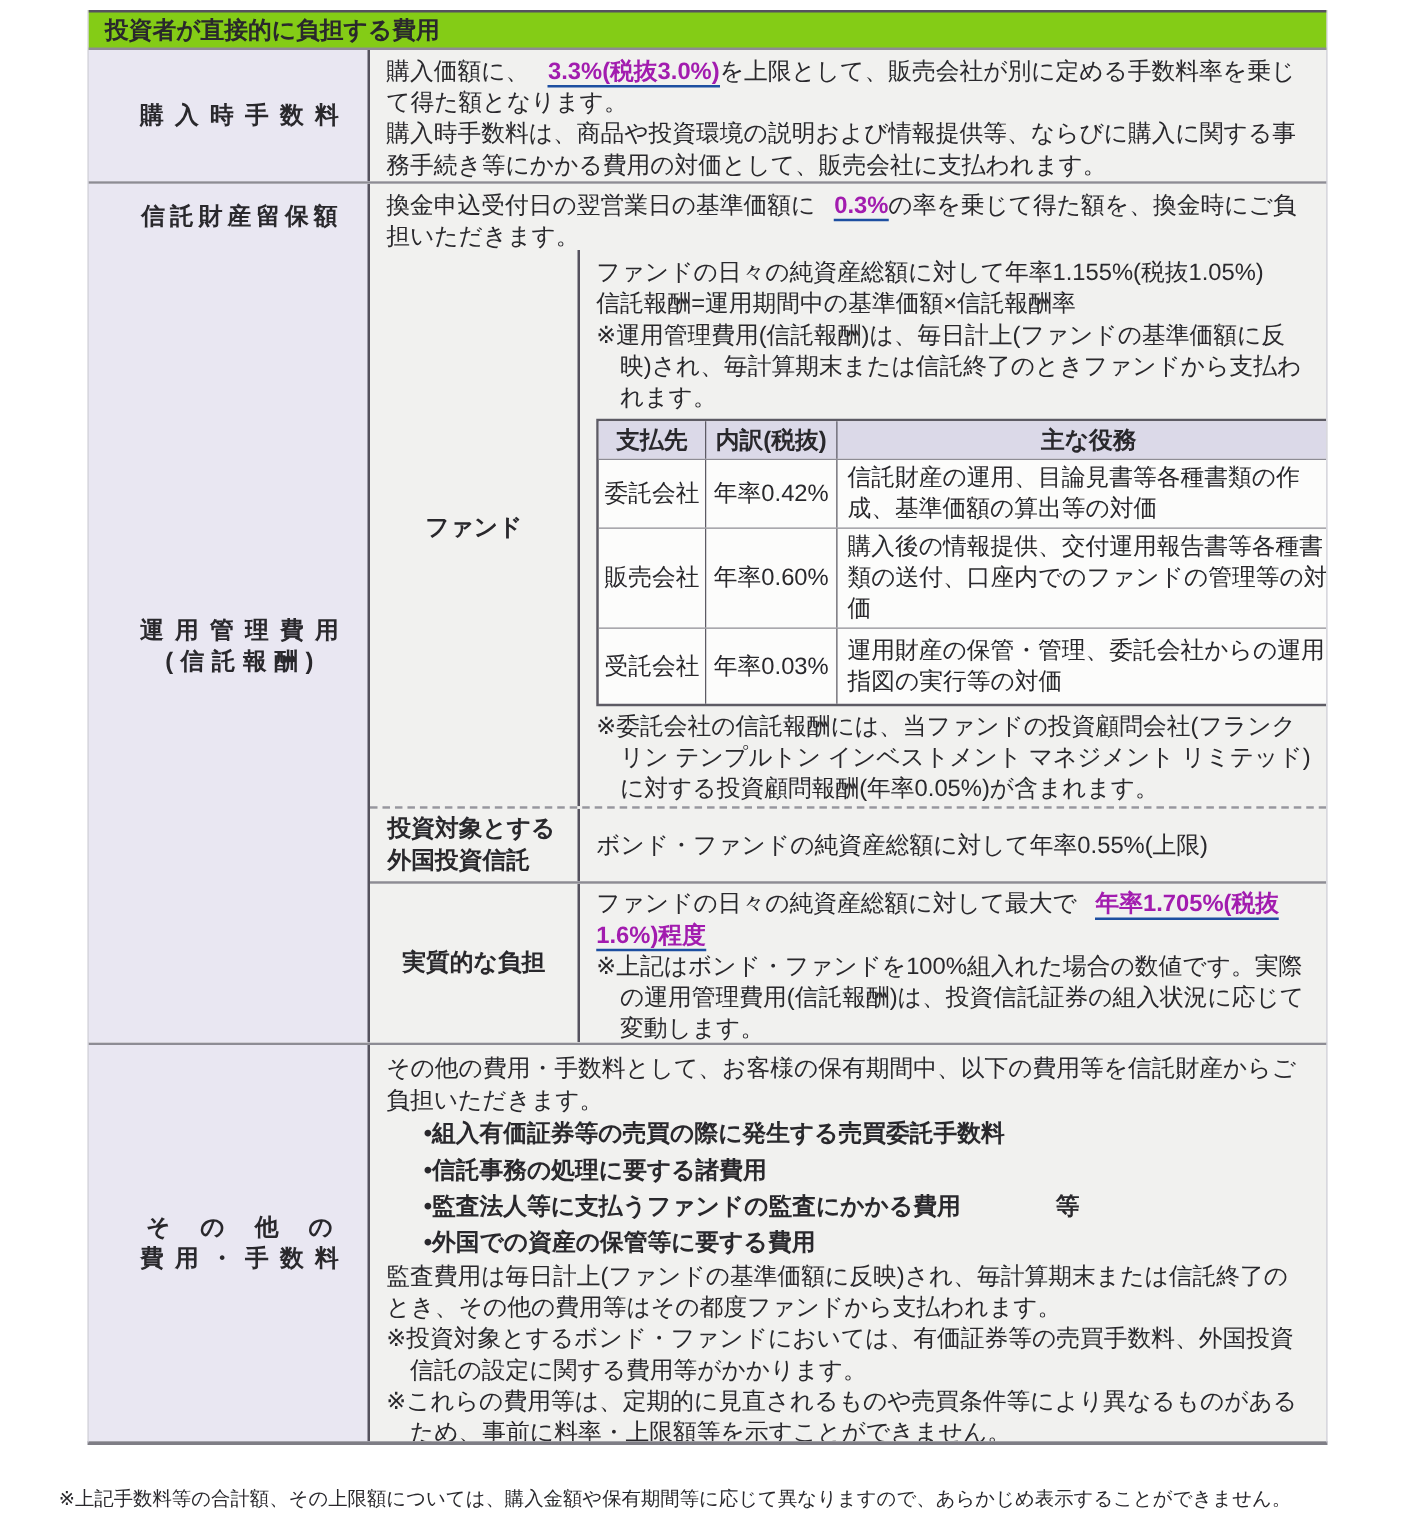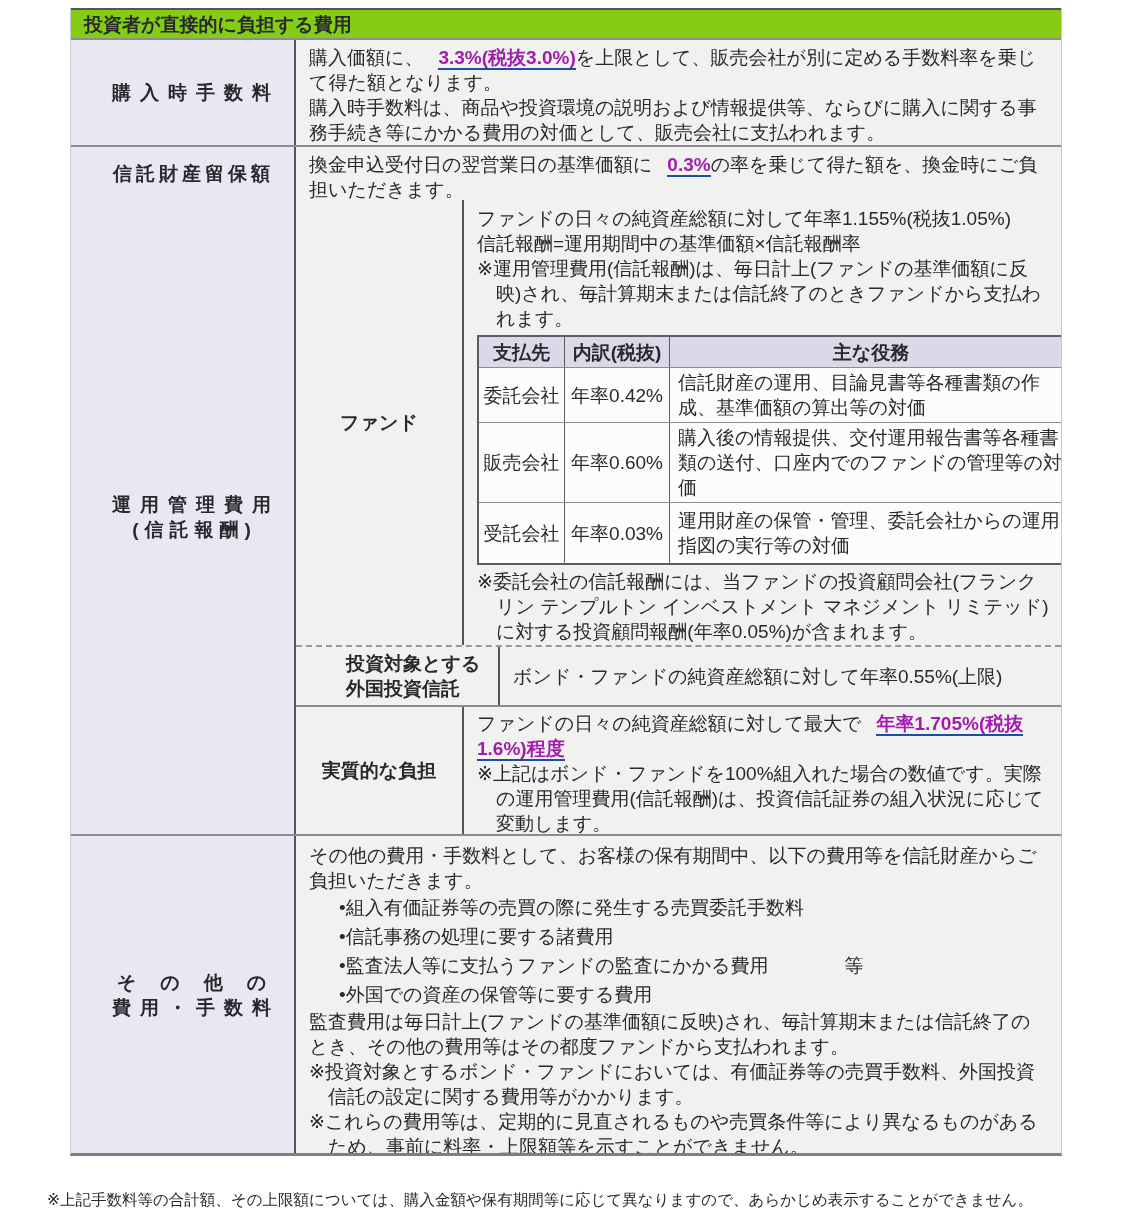--- a/index.html
+++ b/index.html
@@ -28,35 +28,35 @@
     font-weight:bold; overflow:hidden; text-align:center;padding-left:18px;
   }
   .contentcell { background:#f1f1ef; padding:5px 12px 0 13px; overflow:hidden; }
   .h105 { height:105px; }
   .h55  { height:55px; border-top:2px solid #8d8c94; }
   .h634 { height:634px; }
   .h319 { height:319px; border-top:2px solid #8d8c94; }
   .subcol { display:flex; flex-direction:column; background:#f1f1ef; overflow:hidden; }
   .subrow { display:grid; grid-template-columns:168px 1fr; overflow:hidden; }
   .s1 { height:445px; }
-  .s2 { height:60px; border-top:2px dashed #97969e;padding-left:36px; }
+  .s2 { height:60px; border-top:2px dashed #97969e; }
   .s3 { height:129px; border-top:2px solid #8d8c94; }
   .sublabel {
     border-right:2px solid #55525e; background:#f1f1ef;
     display:flex; flex-direction:column; justify-content:center; align-items:center;
     font-weight:bold; text-align:center; overflow:hidden;
   }
   .ls9  { letter-spacing:9px;  padding-left:9px; }
   .ls4  { letter-spacing:4px;  padding-left:4px; }
   .ls6  { letter-spacing:6px;  padding-left:6px; }
   .ls24 { letter-spacing:24px; padding-left:24px; }
   .emph { color:#a21caf; font-weight:bold; border-bottom:2px solid #1d4fa1;margin-left:15px; }
   .hang { padding-left:19px; text-indent:-19px; }
   .bullets { padding-left:30px; }
-  .bullets div { line-height:29px; }
+  .bullets div { line-height:29px;font-weight:bold; }
   .itbl {
     width:597px; margin:4px 0; background:#fcfcfb;
     border:2px solid #5d5b64;
   }
   .itr { display:grid; grid-template-columns:85px 105px 1fr; }
   .itr + .itr { border-top:1px solid #8d8c94; }
   .ithead { background:#dbd9e8; font-weight:bold; }
   .itc {
     display:flex; align-items:center; justify-content:center;
     padding:2px 4px; overflow:hidden; text-align:center;

